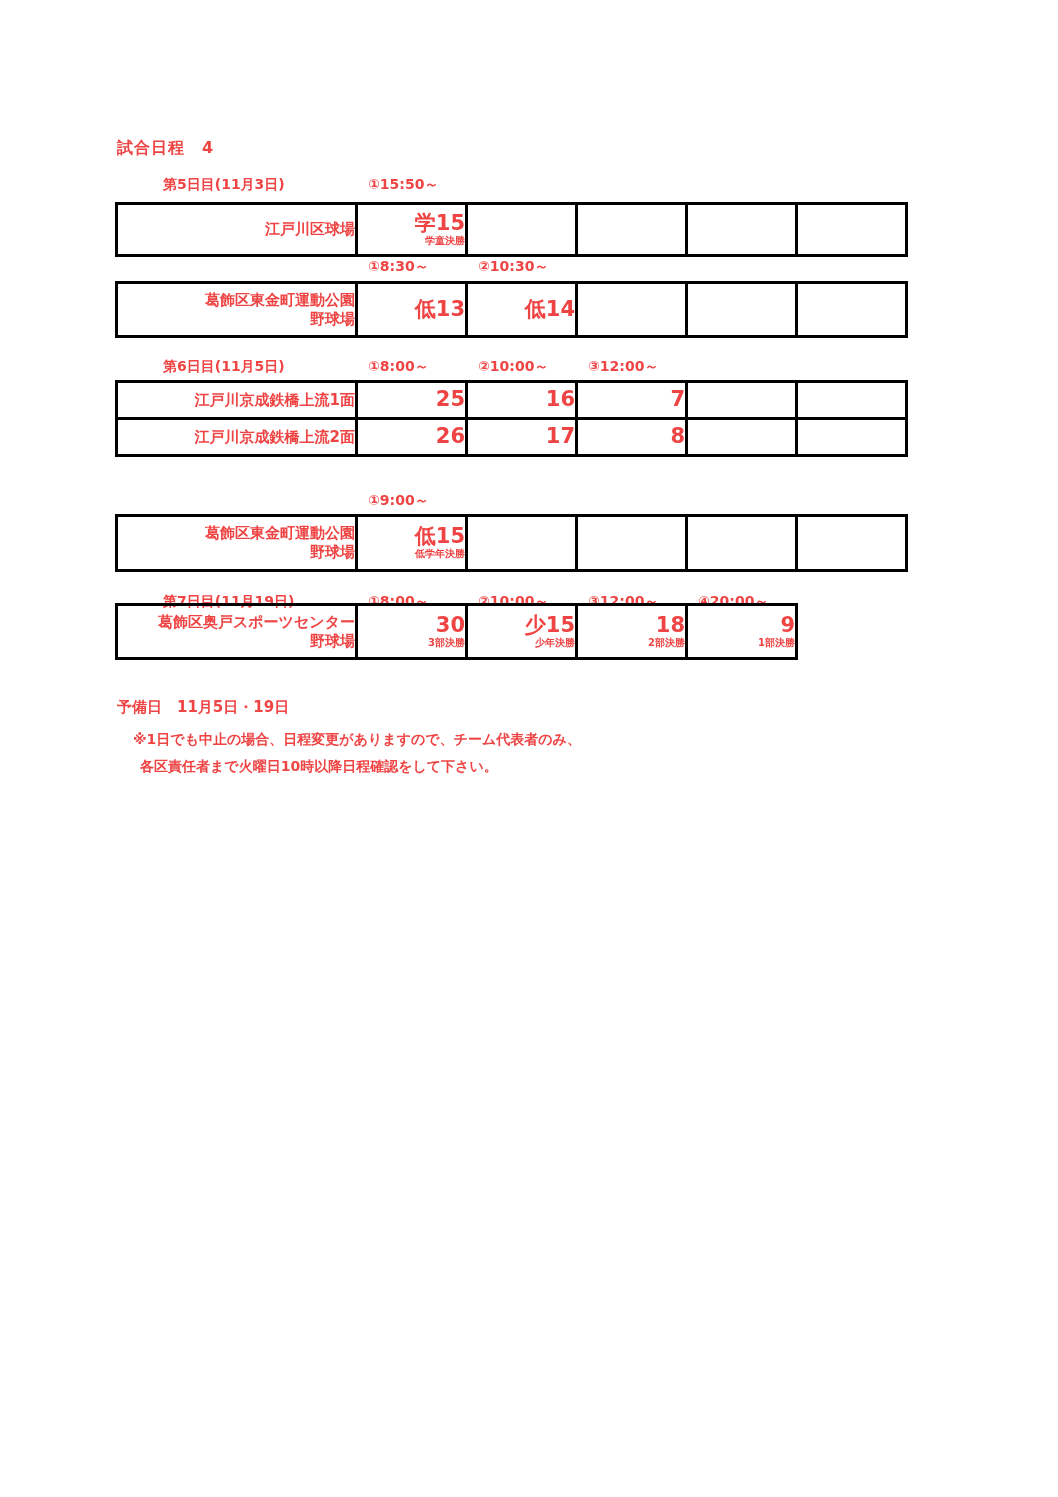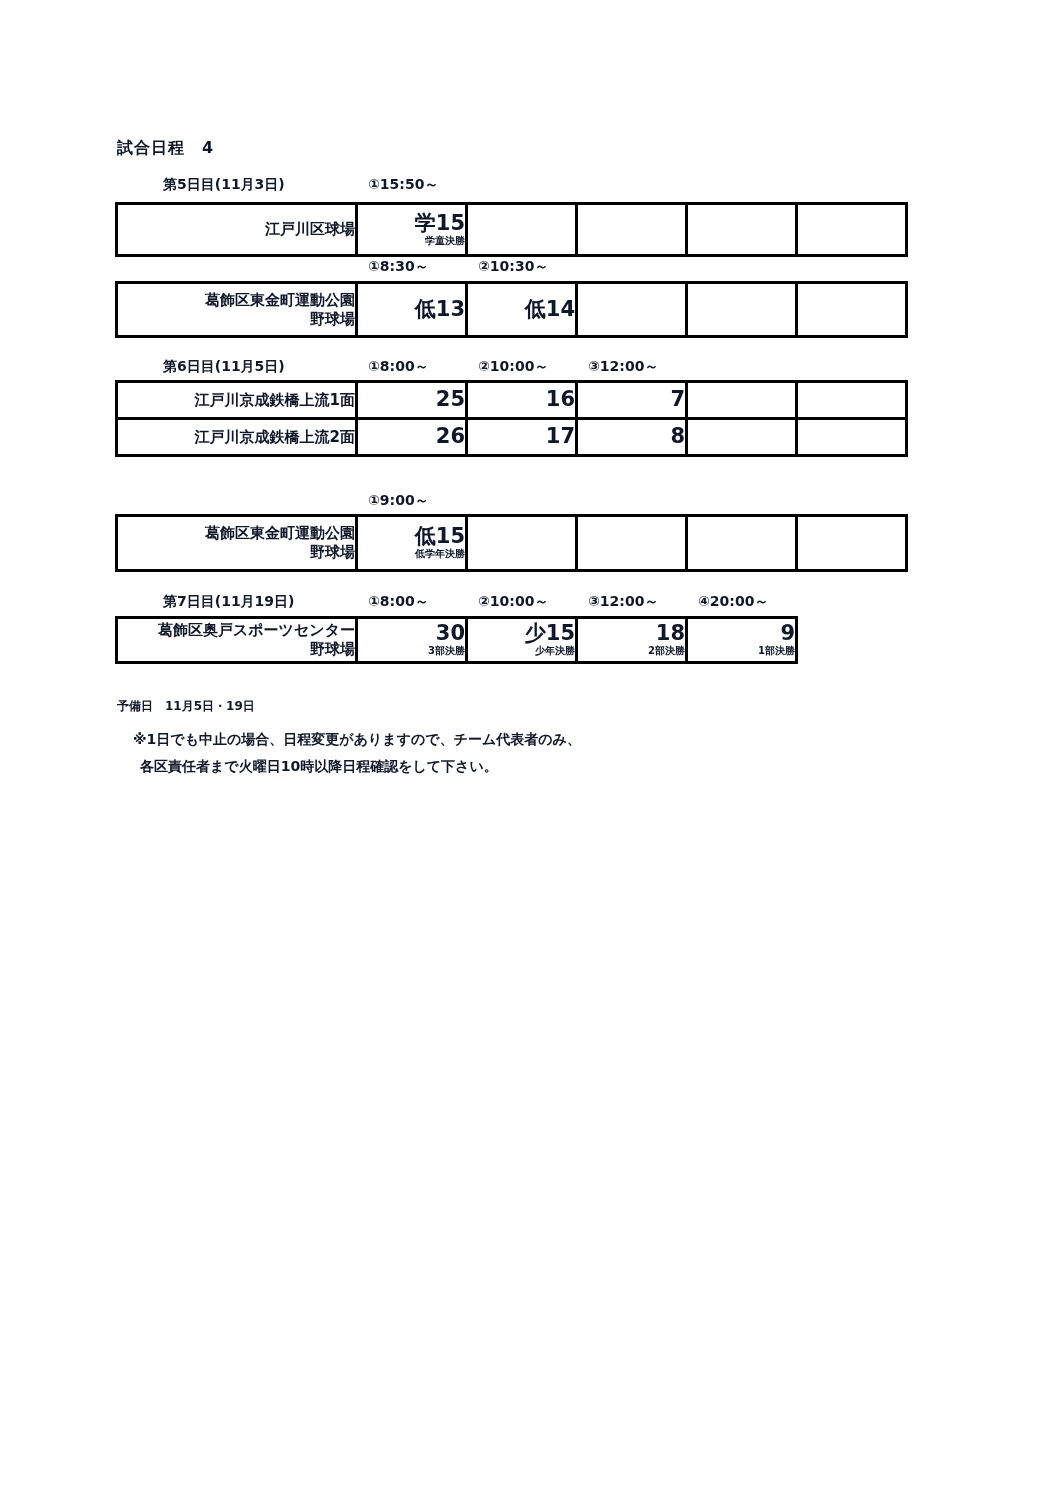--- a/index.html
+++ b/index.html
@@ -1,20 +1,20 @@
 <!DOCTYPE html>
 <html><head>
 <meta charset="utf-8">
 <style>
   html,body{margin:0;padding:0;background:#fff;}
   .page{
     position:relative;
     width:1058px;height:1497px;
     background:#ffffff;
-    color:#0f172a;
+    color:#ef4444;
     font-family:"DejaVu Sans","Liberation Sans",sans-serif;
     font-weight:bold;
     overflow:hidden;
   }
   .abs{position:absolute;}
   .title{left:117px;top:138px;font-size:16px;letter-spacing:1px;}
   .hdr{left:115px;width:810px;height:20px;}
   .day-label{position:absolute;left:48px;top:0;font-size:14px;white-space:nowrap;}
   .time-label{position:absolute;top:0;font-size:14px;white-space:nowrap;}
   .t1{left:253px;} .t2{left:363px;} .t3{left:473px;} .t4{left:583px;}
@@ -223,21 +223,21 @@
     </table>
 
   <div class="abs hdr" style="top:593px;">
     <span class="day-label">第7日目(11月19日)</span>
     <span class="time-label t1">①8:00～</span>
     <span class="time-label t2">②10:00～</span>
     <span class="time-label t3">③12:00～</span>
     <span class="time-label t4">④20:00～</span>
   </div>
 
-  <table class="tbl" style="top:616px;width:680px;height:48px;padding-left:39px;">
+  <table class="tbl" style="top:603px;width:680px;height:57px;padding-left:39px;">
     <colgroup>
         <col class="venue-col">
         <col class="game-col">
         <col class="game-col">
         <col class="game-col">
         <col class="game-col">
       </colgroup>
     <tbody>
         <tr>
       <td>
@@ -257,17 +257,17 @@
         <div class="sub">2部決勝</div>
       </td>
       <td>
         <div class="main">9</div>
         <div class="sub">1部決勝</div>
       </td>
     </tr>
   </tbody>
     </table>
 
-  <div class="abs note" style="left:117px;top:698px;font-size:12px;">予備日　11月5日・19日</div>
+  <div class="abs note" style="left:117px;top:698px;font-size:15px;">予備日　11月5日・19日</div>
   <div class="abs note" style="left:133px;top:731px;">※1日でも中止の場合、日程変更がありますので、チーム代表者のみ、</div>
   <div class="abs note" style="left:140px;top:758px;">各区責任者まで火曜日10時以降日程確認をして下さい。</div>
 
 </div>
 
 </body></html>

